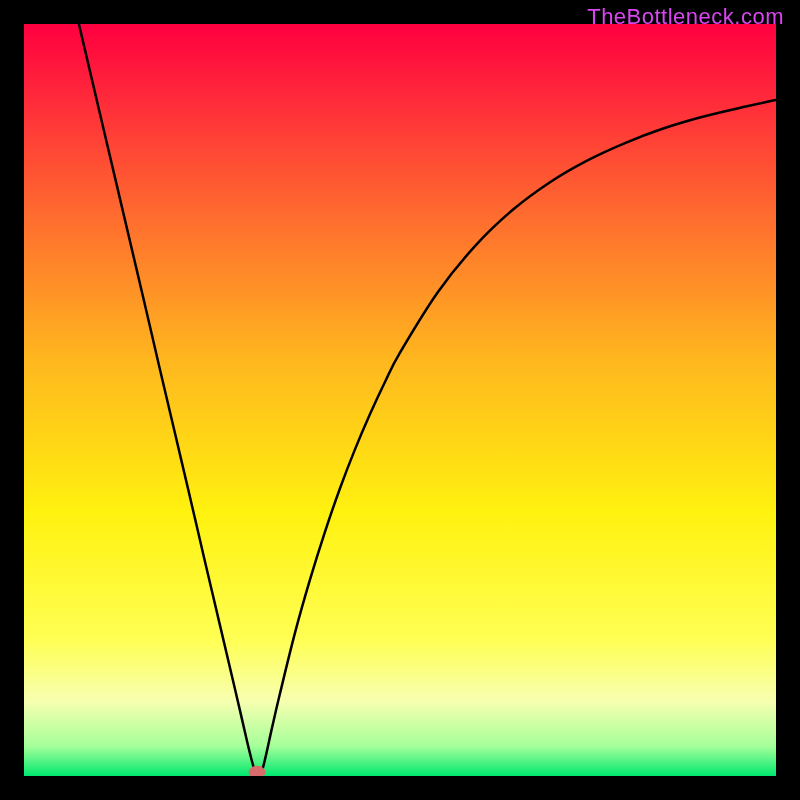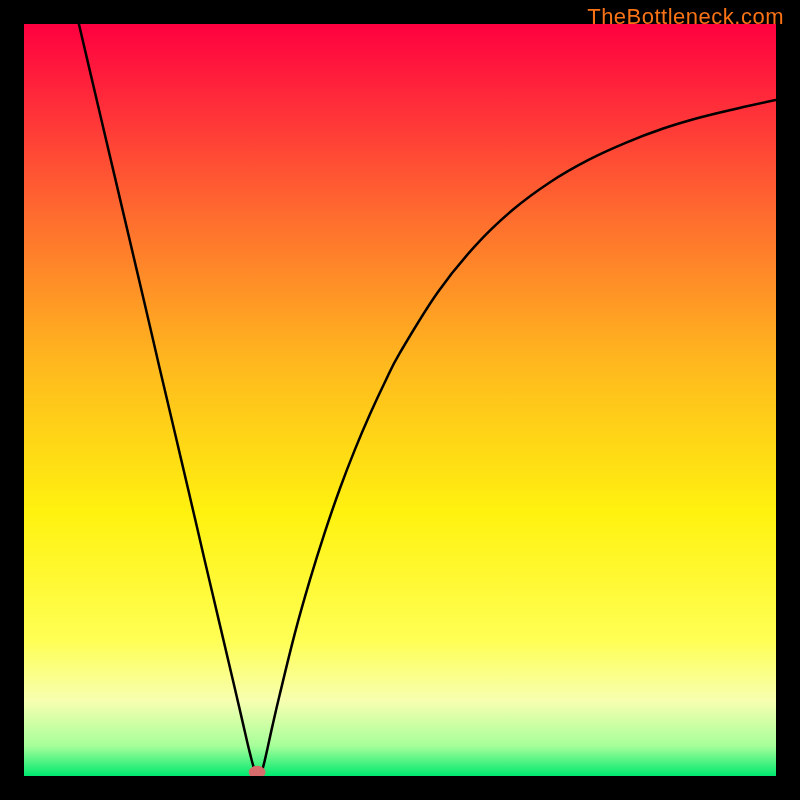--- a/index.html
+++ b/index.html
@@ -1,17 +1,17 @@
 <!DOCTYPE html>
 <html><head>
 <meta charset="utf-8">
 <style>
   * { margin: 0; padding: 0; box-sizing: border-box; }
   body { width: 800px; height: 800px; background: #000; position: relative; font-family: Arial, sans-serif; }
-  .watermark { position: absolute; top: 4px; right: 16px; color: #f97316; font-size: 22px; font-weight: 500; z-index: 10; letter-spacing: 0.5px; }
+  .watermark { position: absolute; top: 4px; right: 16px; color: #d946ef; font-size: 22px; font-weight: 500; z-index: 10; letter-spacing: 0.5px; }
   .frame { position: absolute; top: 24px; left: 24px; width: 752px; height: 752px; }
   svg { position: absolute; top: 0; left: 0; }
 </style>
 </head>
 <body>
 
 <div class="watermark">TheBottleneck.com</div>
 
 <div class="frame">
   <svg width="752" height="752" viewBox="0 0 752 752">

